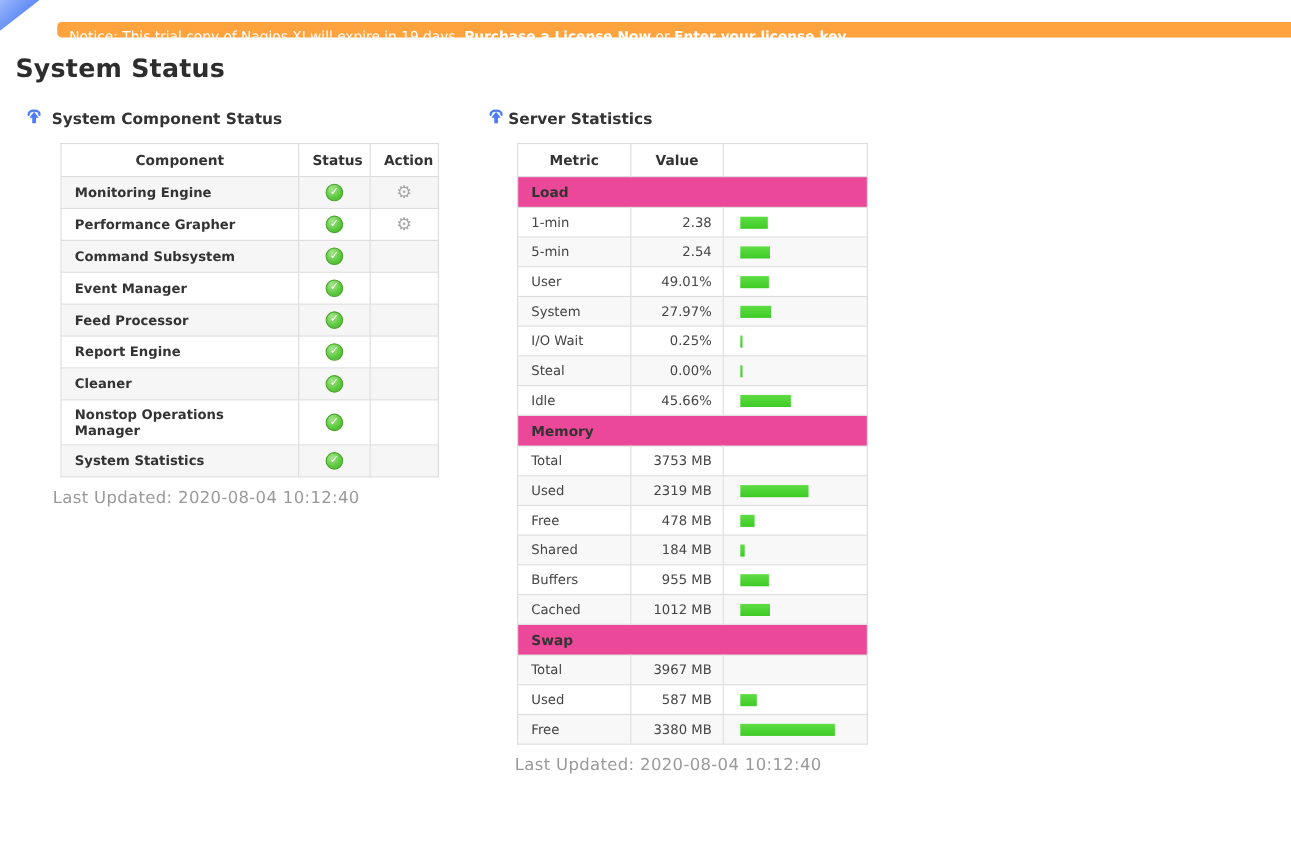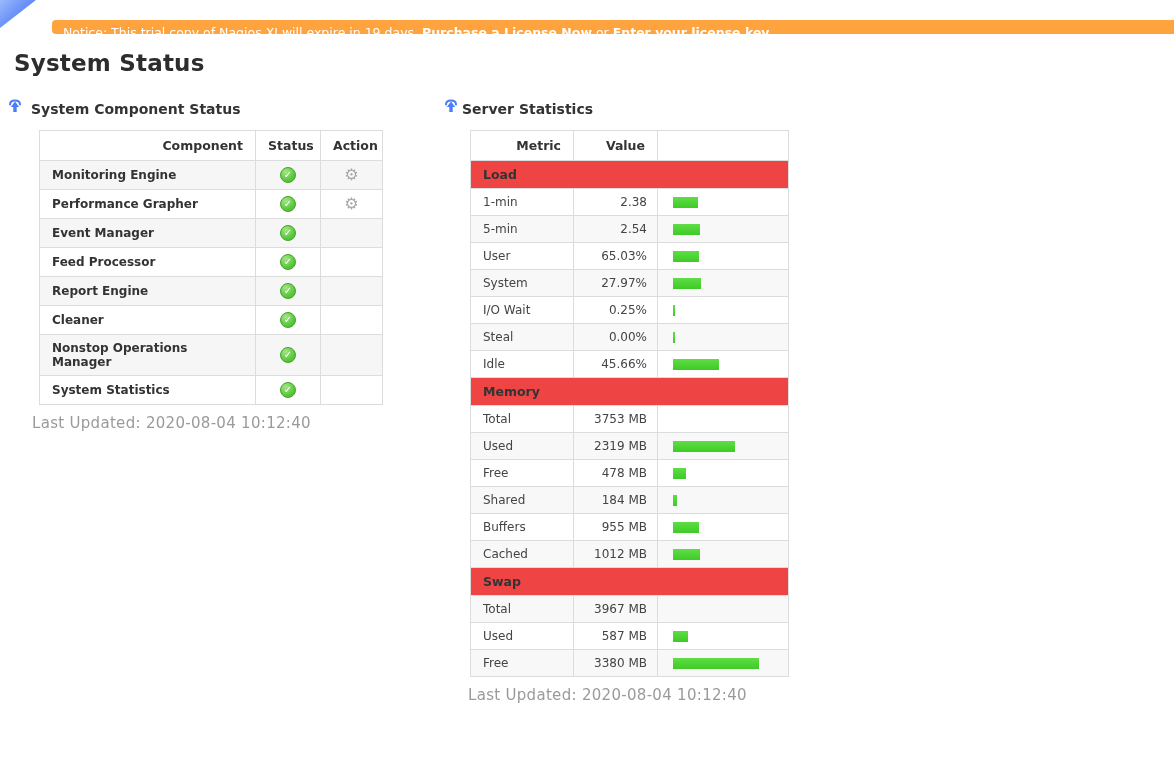--- a/index.html
+++ b/index.html
@@ -23,35 +23,35 @@
     margin-left:40px;
   }
   .notice-bar a{color:#fff;font-weight:bold;text-decoration:none;cursor:pointer;}
   
   h1.page-title{
     position:absolute;left:14px;top:50px;margin:0;
     font-size:23px;font-weight:bold;color:#2d2d2d;letter-spacing:0.2px;
   }
   
   .panel{position:absolute;top:98px;}
-  .panel-left{left:8px;}
+  .panel-left{left:24px;}
   .panel-right{left:444px;}
   .panel-head{display:flex;align-items:flex-start;}
   .collapse-icon{display:inline-block;width:14px;height:14px;cursor:pointer;flex:0 0 auto;}
   .panel-head h2{
     margin:3px 0 0 9px;font-size:14px;font-weight:bold;color:#333;
   }
   .panel-right .panel-head h2{margin-left:4px;}
   
   table{border-collapse:collapse;background:#fff;font-size:12px;color:#444;table-layout:fixed;}
   .table-wrap-left{margin:13px 0 0 31px;}
   .table-wrap-right{margin:13px 0 0 26px;}
   th,td{border:1px solid #dcdcdc;overflow:hidden;}
   thead th{
-    background:#fff;color:#333;font-weight:bold;text-align:right;
+    background:#fff;color:#333;font-weight:bold;text-align:center;
     padding:7px 12px;font-size:12.5px;
   }
   
   .comp-table{width:343px;}
   .comp-table thead th.c-status,.comp-table thead th.c-action{text-align:right;}
   .comp-table td{padding:6px 12px;height:16px;}
   .comp-table tbody tr:nth-child(odd){background:#f6f6f6;}
   .comp-name{font-weight:bold;color:#333;}
   .status-cell,.action-cell{text-align:center;padding:5px 4px !important;}
   .check-icon{
@@ -64,21 +64,21 @@
     color:#fff;font-size:10px;line-height:14px;font-weight:bold;text-align:center;
   }
   .gear-icon{
     display:inline-block;font-size:16px;line-height:16px;color:#a9a9a9;
     text-shadow:0 1px 0 #fff;cursor:pointer;vertical-align:middle;
   }
   
   .stats-table{width:318px;}
   .stats-table td{padding:6px 12px;height:14px;}
   .stats-table tbody tr:nth-child(odd){background:#f8f8f8;}
-  .stats-table tbody tr.section-row{background:#ef4444;}
+  .stats-table tbody tr.section-row{background:#ec4899;}
   .section-cell{font-weight:bold;color:#333;font-size:12.5px;}
   .metric-cell{color:#444;}
   .value-cell{text-align:right;padding-right:10px !important;}
   .bar-cell{padding:6px 3px 6px 15px !important;}
   .bar{
     height:11px;background:linear-gradient(#5fdd45,#3ecb26);
     display:block;
   }
   .last-updated{
     margin-top:9px;font-size:15px;color:#9a9a9a;letter-spacing:0.3px;
@@ -127,20 +127,25 @@
       <tbody>
           <tr>
             <td class="comp-name">Monitoring Engine</td>
             <td class="status-cell"><span class="check-icon"></span></td>
             <td class="action-cell"><span class="gear-icon">⚙</span></td>
           </tr>
           <tr>
             <td class="comp-name">Performance Grapher</td>
             <td class="status-cell"><span class="check-icon"></span></td>
             <td class="action-cell"><span class="gear-icon">⚙</span></td>
+          </tr>
+          <tr>
+            <td class="comp-name">Command Subsystem</td>
+            <td class="status-cell"><span class="check-icon"></span></td>
+            <td class="action-cell"></td>
           </tr>
           <tr>
             <td class="comp-name">Event Manager</td>
             <td class="status-cell"><span class="check-icon"></span></td>
             <td class="action-cell"></td>
           </tr>
           <tr>
             <td class="comp-name">Feed Processor</td>
             <td class="status-cell"><span class="check-icon"></span></td>
             <td class="action-cell"></td>
@@ -208,21 +213,21 @@
           </tr>
           <tr>
             <td class="metric-cell">5-min</td>
             <td class="value-cell">2.54</td>
             <td class="bar-cell">
               <span class="bar" style="width: 27px;"></span>
             </td>
           </tr>
           <tr>
             <td class="metric-cell">User</td>
-            <td class="value-cell">65.03%</td>
+            <td class="value-cell">49.01%</td>
             <td class="bar-cell">
               <span class="bar" style="width: 26px;"></span>
             </td>
           </tr>
           <tr>
             <td class="metric-cell">System</td>
             <td class="value-cell">27.97%</td>
             <td class="bar-cell">
               <span class="bar" style="width: 28px;"></span>
             </td>

